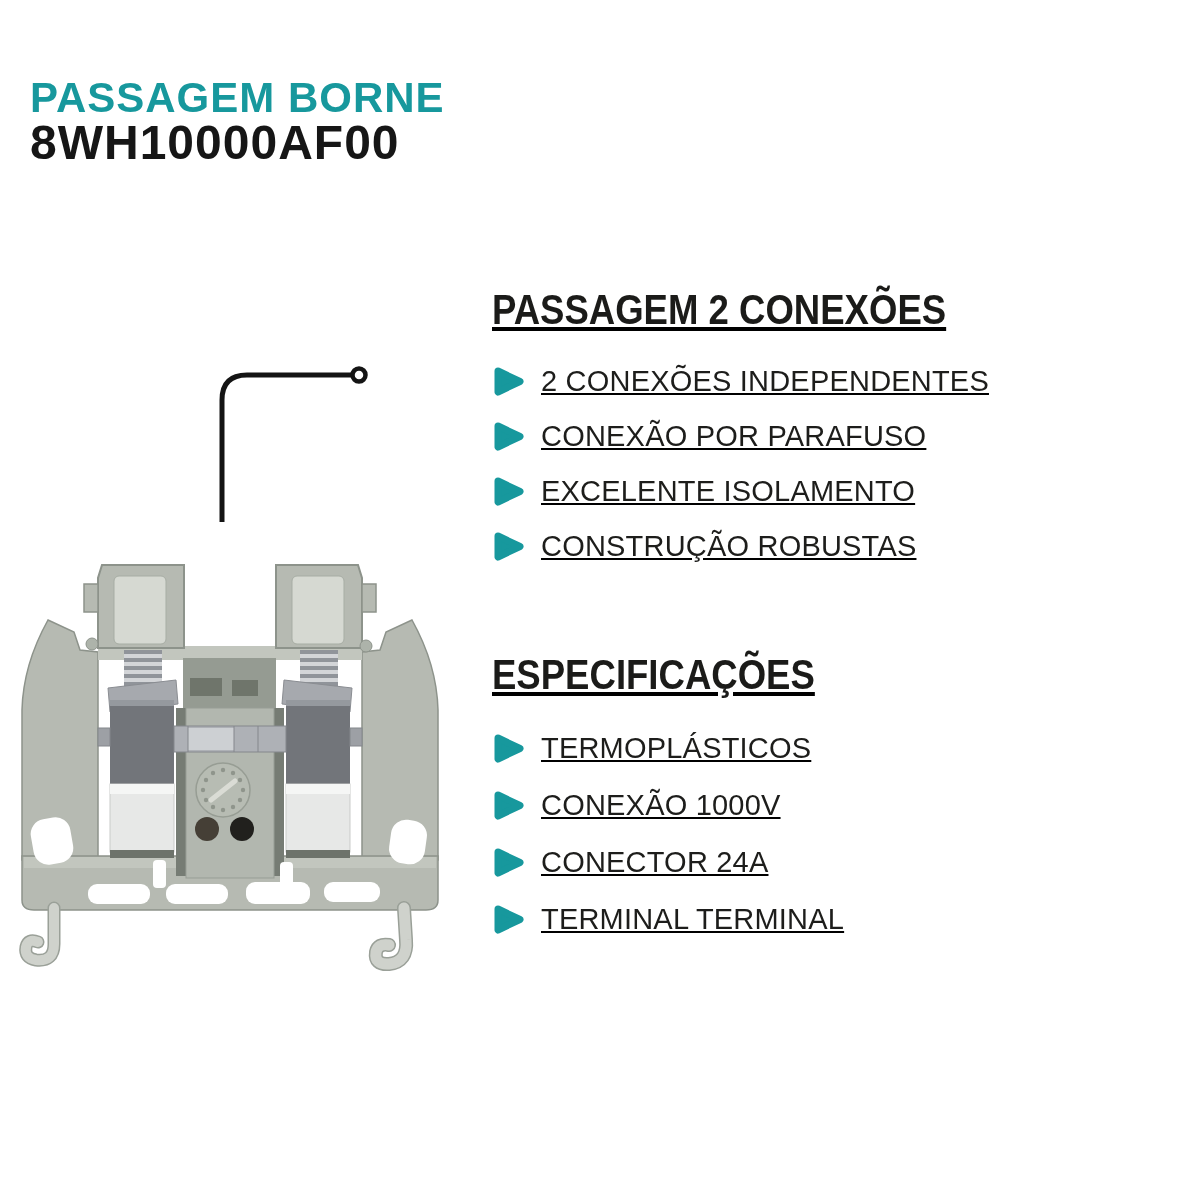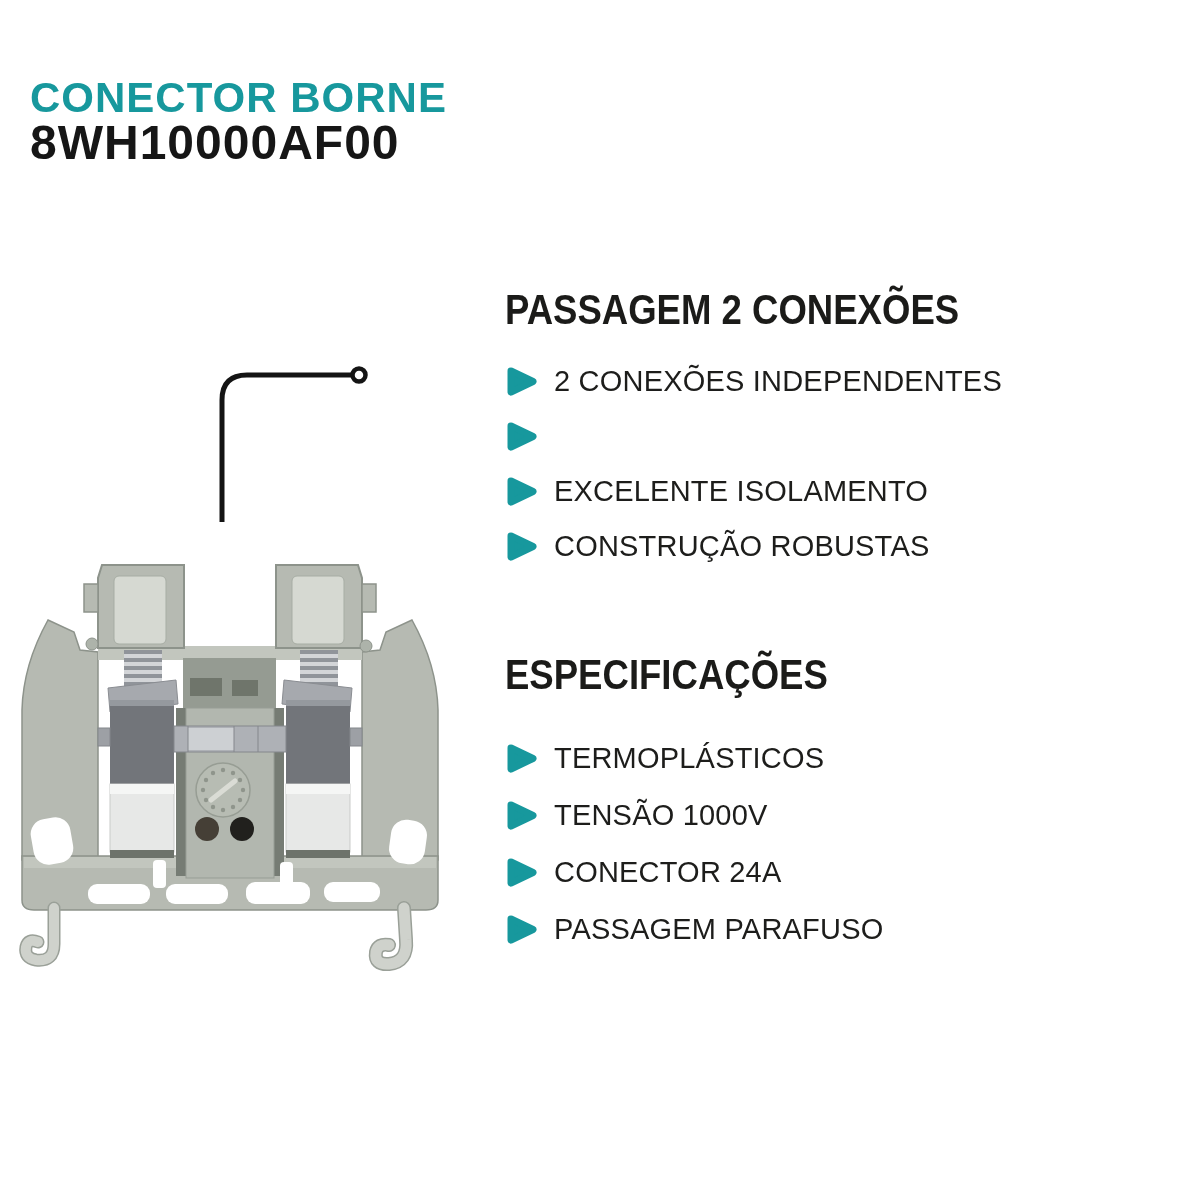--- a/index.html
+++ b/index.html
@@ -13,46 +13,46 @@
   .header{left:30px;top:75px;}
   .title{
     margin:0;color:#17989d;font-size:42px;font-weight:bold;line-height:46px;
     letter-spacing:1px;white-space:nowrap;
   }
   .part-number{
     margin:0;color:#161616;font-size:48px;font-weight:bold;line-height:44px;
     letter-spacing:1px;white-space:nowrap;
   }
   
-  .section{left:505px;width:580px;}
+  .section{left:492px;width:580px;text-decoration:underline;}
   .section-1{top:285px;}
   .section-2{top:650px;}
   .section-heading{
     margin:0;color:#1b1b19;font-size:42px;font-weight:bold;line-height:50px;
     transform:scaleX(0.87);transform-origin:left top;white-space:nowrap;
   }
   .bullet-list{list-style:none;margin:0;padding:0;}
   .section-1 .bullet-list{margin-top:29px;}
-  .section-2 .bullet-list{margin-top:41px;}
+  .section-2 .bullet-list{margin-top:31px;}
   .bullet-item{display:flex;align-items:center;height:34px;}
   .section-1 .bullet-item{margin-bottom:21px;}
   .section-2 .bullet-item{margin-bottom:23px;}
   .bullet-icon{width:34px;height:33px;flex:0 0 34px;margin-right:15px;}
   .bullet-label{
     color:#1d1d1b;font-size:29px;line-height:34px;letter-spacing:0.2px;white-space:nowrap;
   }
   
   .callout-svg{left:198px;top:358px;width:180px;height:175px;}
   .product-svg{left:18px;top:560px;width:424px;height:420px;}
 </style>
 </head>
 <body>
 
 <header class="abs header">
-  <h1 class="title">CONECTOR BORNE</h1>
+  <h1 class="title">PASSAGEM BORNE</h1>
   <p class="part-number">8WH10000AF00</p>
 </header>
 
 <svg class="abs callout-svg" viewBox="0 0 180 175" aria-hidden="true">
   <path d="M24 164 L24 42 Q24 17 49 17 L154 17" fill="none" stroke="#141414" stroke-width="5"></path>
   <circle cx="161" cy="17" r="6.5" fill="#ffffff" stroke="#141414" stroke-width="4.5"></circle>
 </svg>
 
 <svg class="abs product-svg" viewBox="0 0 424 420" aria-hidden="true">
 
@@ -175,20 +175,21 @@
     <li class="bullet-item">
       <svg class="bullet-icon" viewBox="0 0 34 33">
           <path d="M6 6 L28 16.5 L6 27 Z" stroke-width="7" stroke-linejoin="round" stroke="#17989d" fill="#17989d"></path>
         </svg>
       <span class="bullet-label">2 CONEXÕES INDEPENDENTES</span>
     </li>
     <li class="bullet-item">
       <svg class="bullet-icon" viewBox="0 0 34 33">
           <path d="M6 6 L28 16.5 L6 27 Z" stroke-width="7" stroke-linejoin="round" stroke="#17989d" fill="#17989d"></path>
         </svg>
+      <span class="bullet-label">CONEXÃO POR PARAFUSO</span>
     </li>
     <li class="bullet-item">
       <svg class="bullet-icon" viewBox="0 0 34 33">
           <path d="M6 6 L28 16.5 L6 27 Z" stroke-width="7" stroke-linejoin="round" stroke="#17989d" fill="#17989d"></path>
         </svg>
       <span class="bullet-label">EXCELENTE ISOLAMENTO</span>
     </li>
     <li class="bullet-item">
       <svg class="bullet-icon" viewBox="0 0 34 33">
           <path d="M6 6 L28 16.5 L6 27 Z" stroke-width="7" stroke-linejoin="round" stroke="#17989d" fill="#17989d"></path>
@@ -204,28 +205,28 @@
     <li class="bullet-item">
       <svg class="bullet-icon" viewBox="0 0 34 33">
           <path d="M6 6 L28 16.5 L6 27 Z" stroke-width="7" stroke-linejoin="round" stroke="#17989d" fill="#17989d"></path>
         </svg>
       <span class="bullet-label">TERMOPLÁSTICOS</span>
     </li>
     <li class="bullet-item">
       <svg class="bullet-icon" viewBox="0 0 34 33">
           <path d="M6 6 L28 16.5 L6 27 Z" stroke-width="7" stroke-linejoin="round" stroke="#17989d" fill="#17989d"></path>
         </svg>
-      <span class="bullet-label">TENSÃO 1000V</span>
+      <span class="bullet-label">CONEXÃO 1000V</span>
     </li>
     <li class="bullet-item">
       <svg class="bullet-icon" viewBox="0 0 34 33">
           <path d="M6 6 L28 16.5 L6 27 Z" stroke-width="7" stroke-linejoin="round" stroke="#17989d" fill="#17989d"></path>
         </svg>
       <span class="bullet-label">CONECTOR 24A</span>
     </li>
     <li class="bullet-item">
       <svg class="bullet-icon" viewBox="0 0 34 33">
           <path d="M6 6 L28 16.5 L6 27 Z" stroke-width="7" stroke-linejoin="round" stroke="#17989d" fill="#17989d"></path>
         </svg>
-      <span class="bullet-label">PASSAGEM PARAFUSO</span>
+      <span class="bullet-label">TERMINAL TERMINAL</span>
     </li>
   </ul>
 </section>
 
 </body></html>

